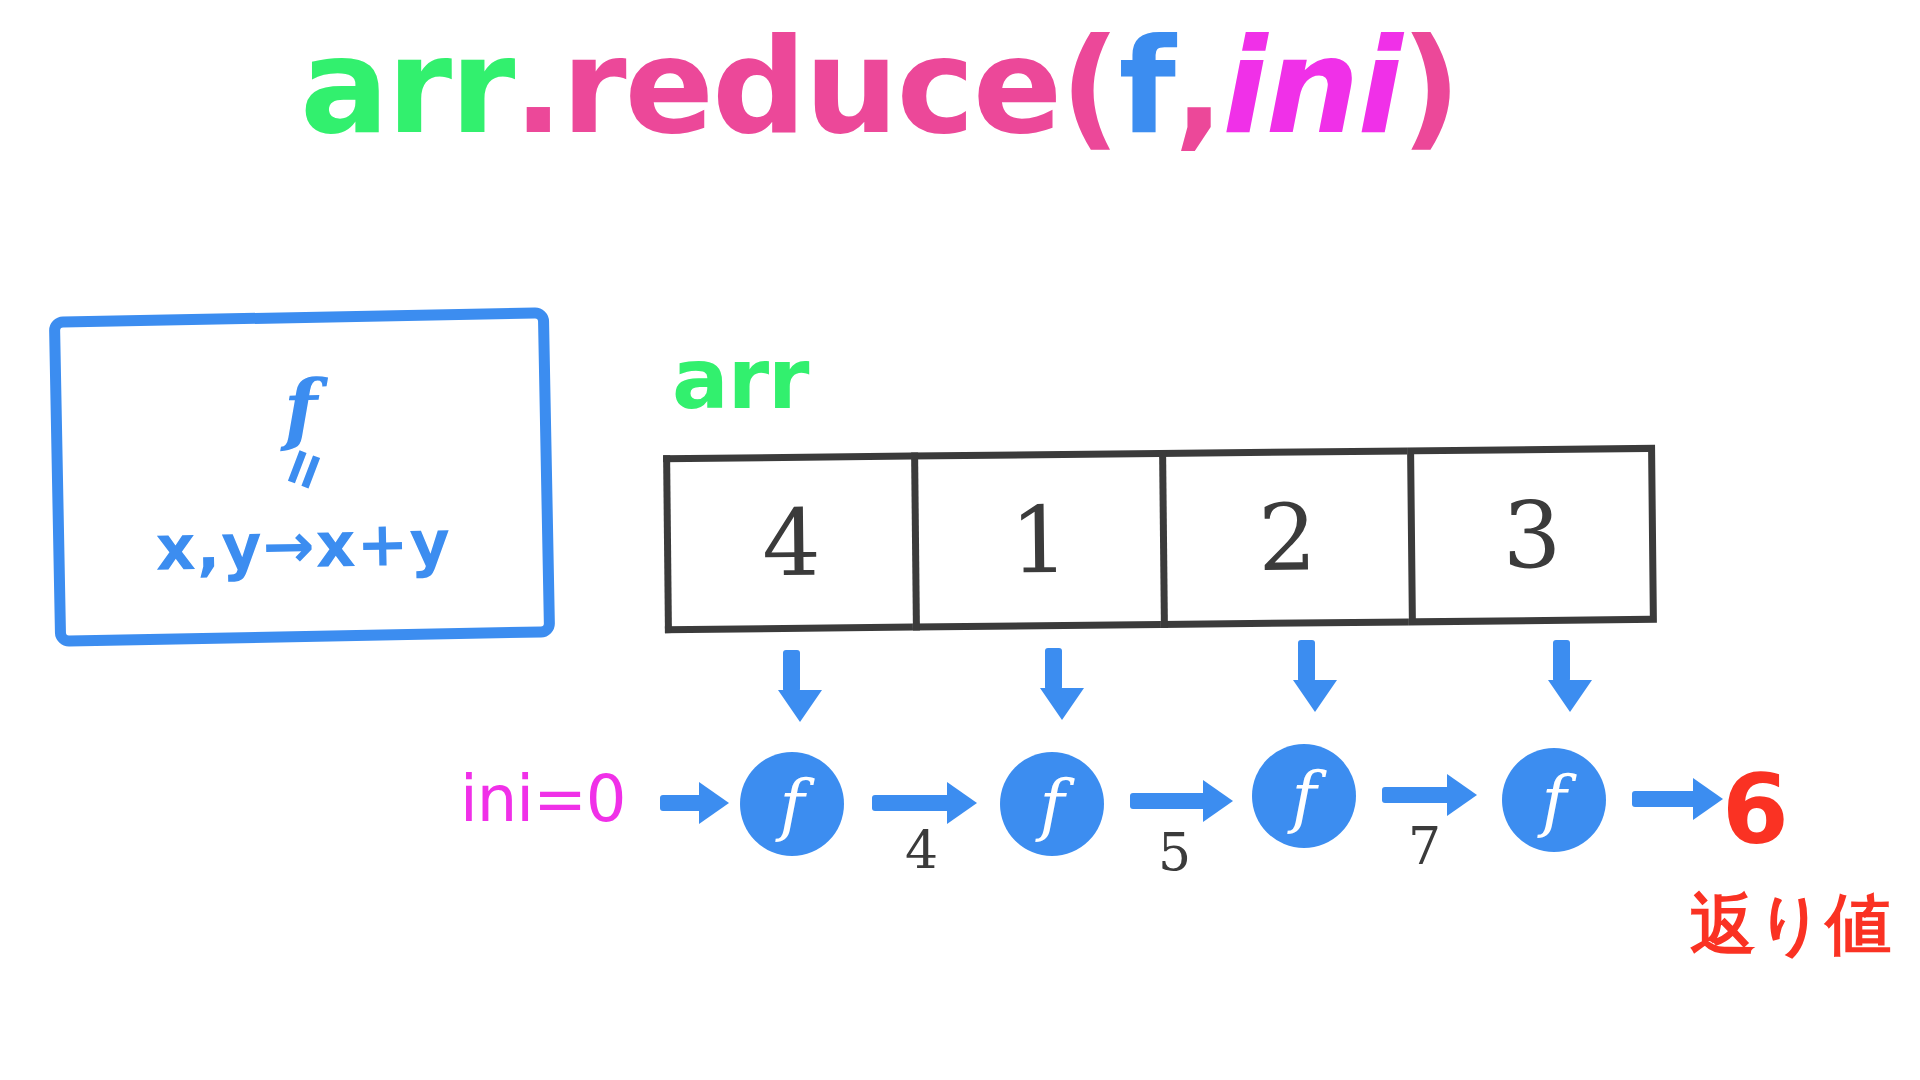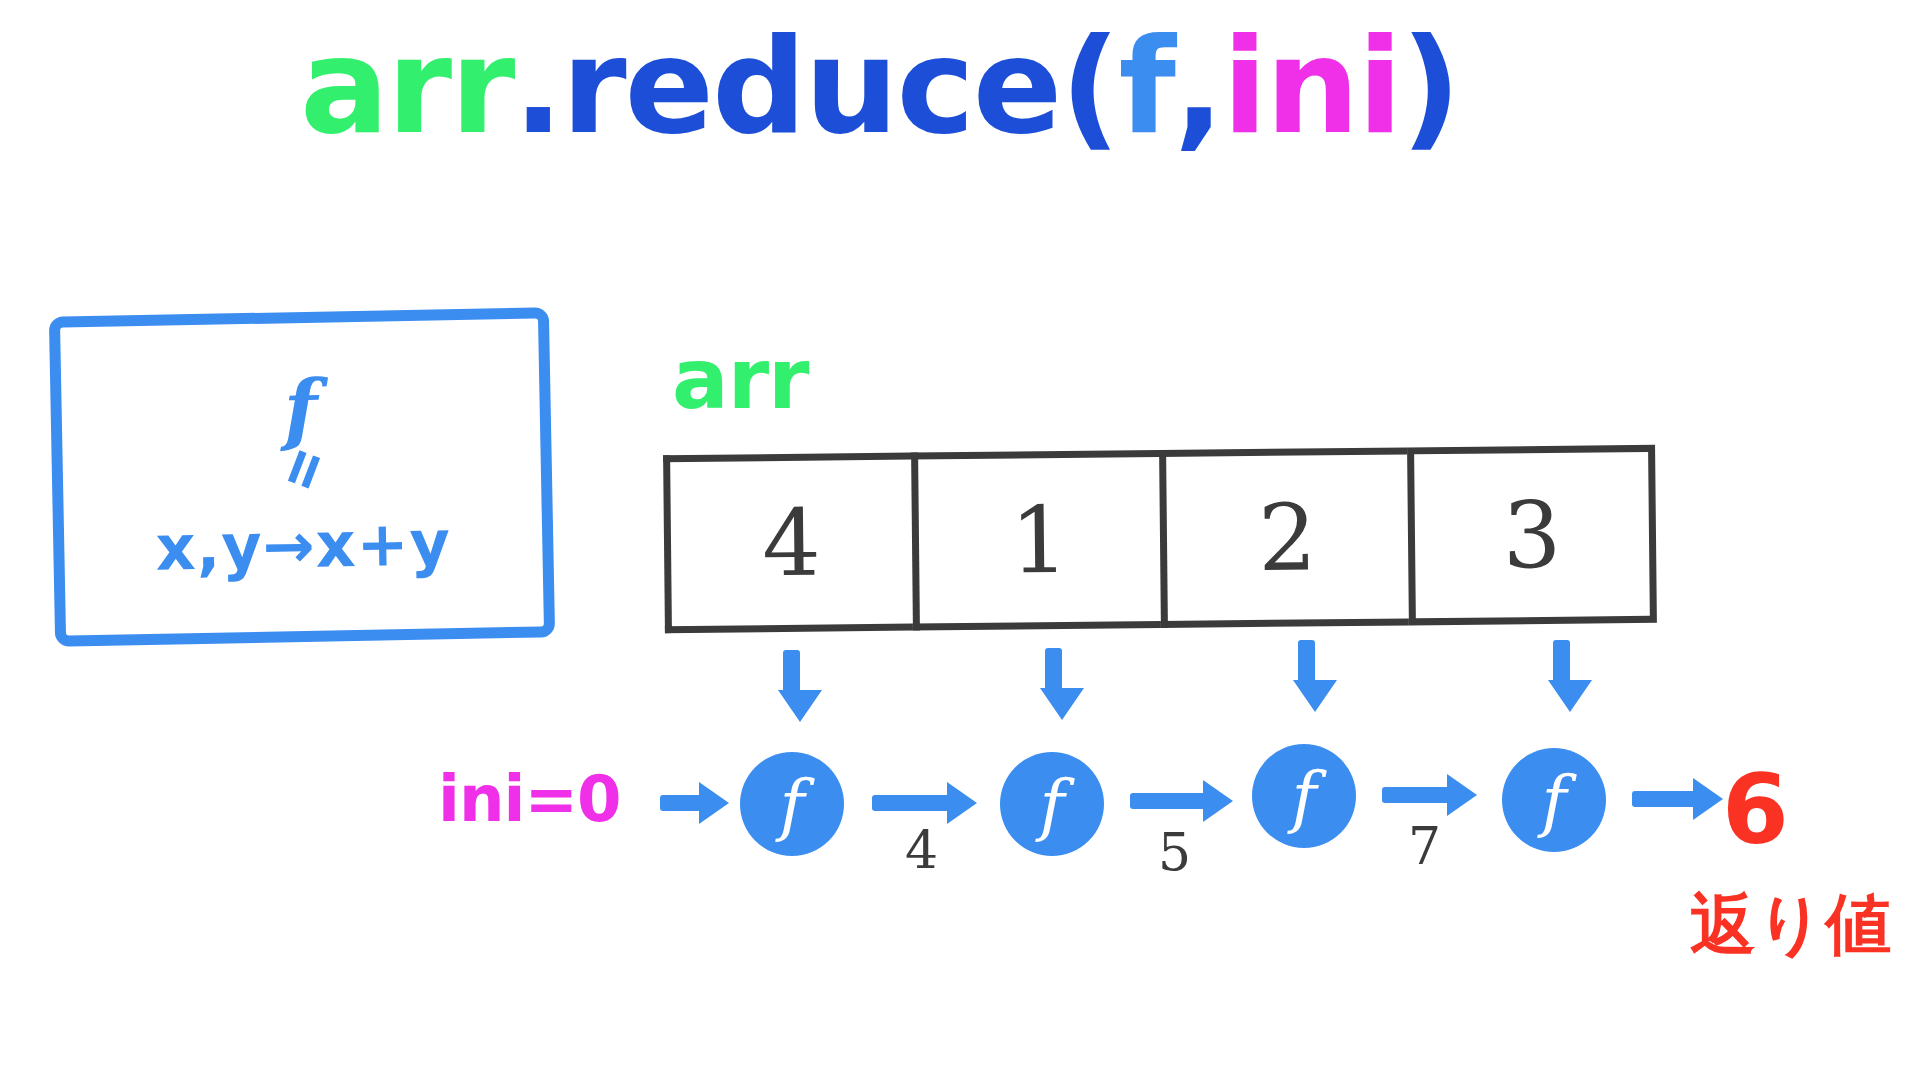--- a/index.html
+++ b/index.html
@@ -22,23 +22,23 @@
     left: 300px;
     top: 20px;
     font-size: 132px;
     font-weight: 700;
     letter-spacing: -2px;
     white-space: nowrap;
     line-height: 1;
   }
   #title span { display: inline-block; }
   .t-arr   { color: #32f06e; }
-  .t-dark  { color: #1d4ed8; }
+  .t-dark  { color: #ec4899; }
   .t-blue  { color: #3c8df0; }
-  .t-pink  { color: #f030e8; }
+  .t-pink  { color: #f030e8; font-style: italic; }
 
   
   #def-box {
     position: absolute;
     left: 52px;
     top: 312px;
     width: 500px;
     height: 330px;
     border: 11px solid #3c8df0;
     border-radius: 14px;
@@ -132,24 +132,24 @@
     width: 0; height: 0;
     margin: -2px auto 0 auto;
     border-left: 22px solid transparent;
     border-right: 22px solid transparent;
     border-top: 32px solid #3c8df0;
   }
 
   
   #ini {
     position: absolute;
-    left: 438px;
+    left: 460px;
     top: 762px;
     font-size: 64px;
-    font-weight: 700;
+    font-weight: 400;
     color: #f030e8;
     white-space: nowrap;
     letter-spacing: -1px;
     text-align: right;
   }
 
   
   .f-circle {
     position: absolute;
     width: 104px;

